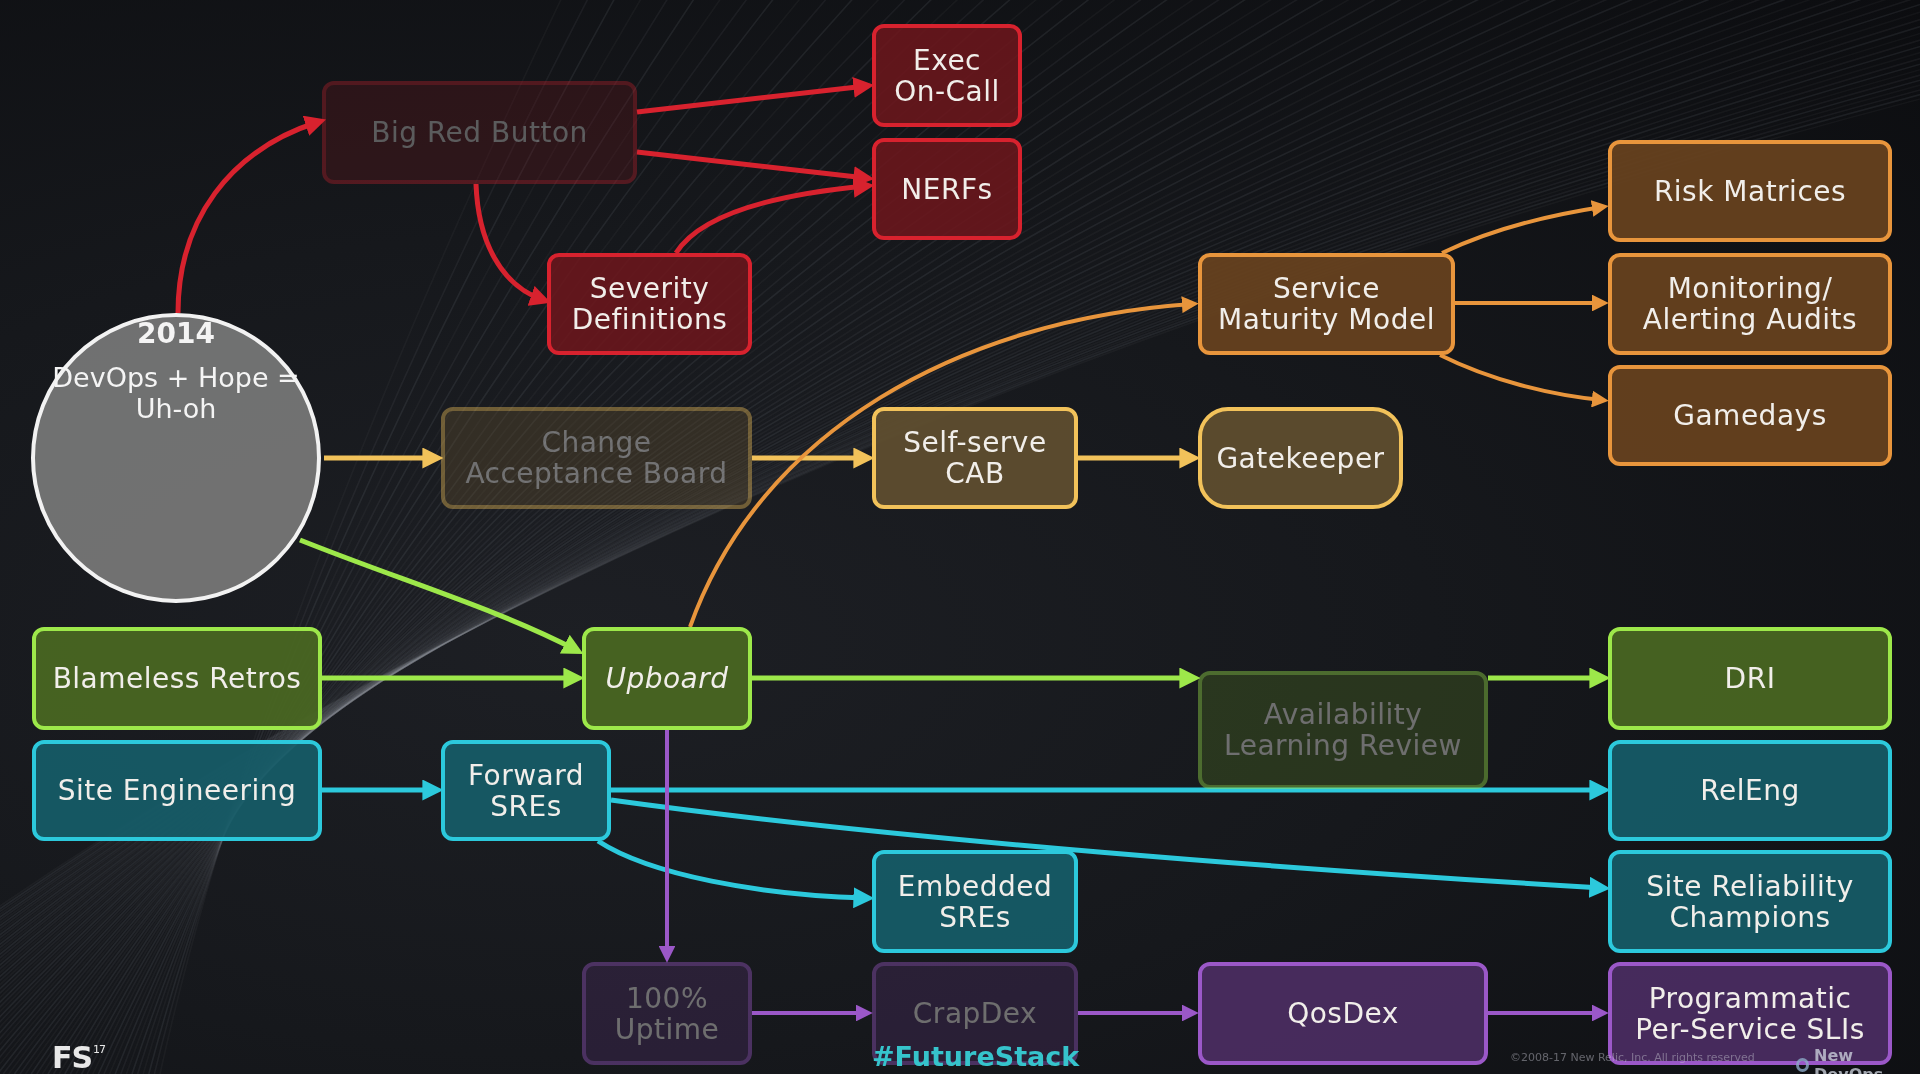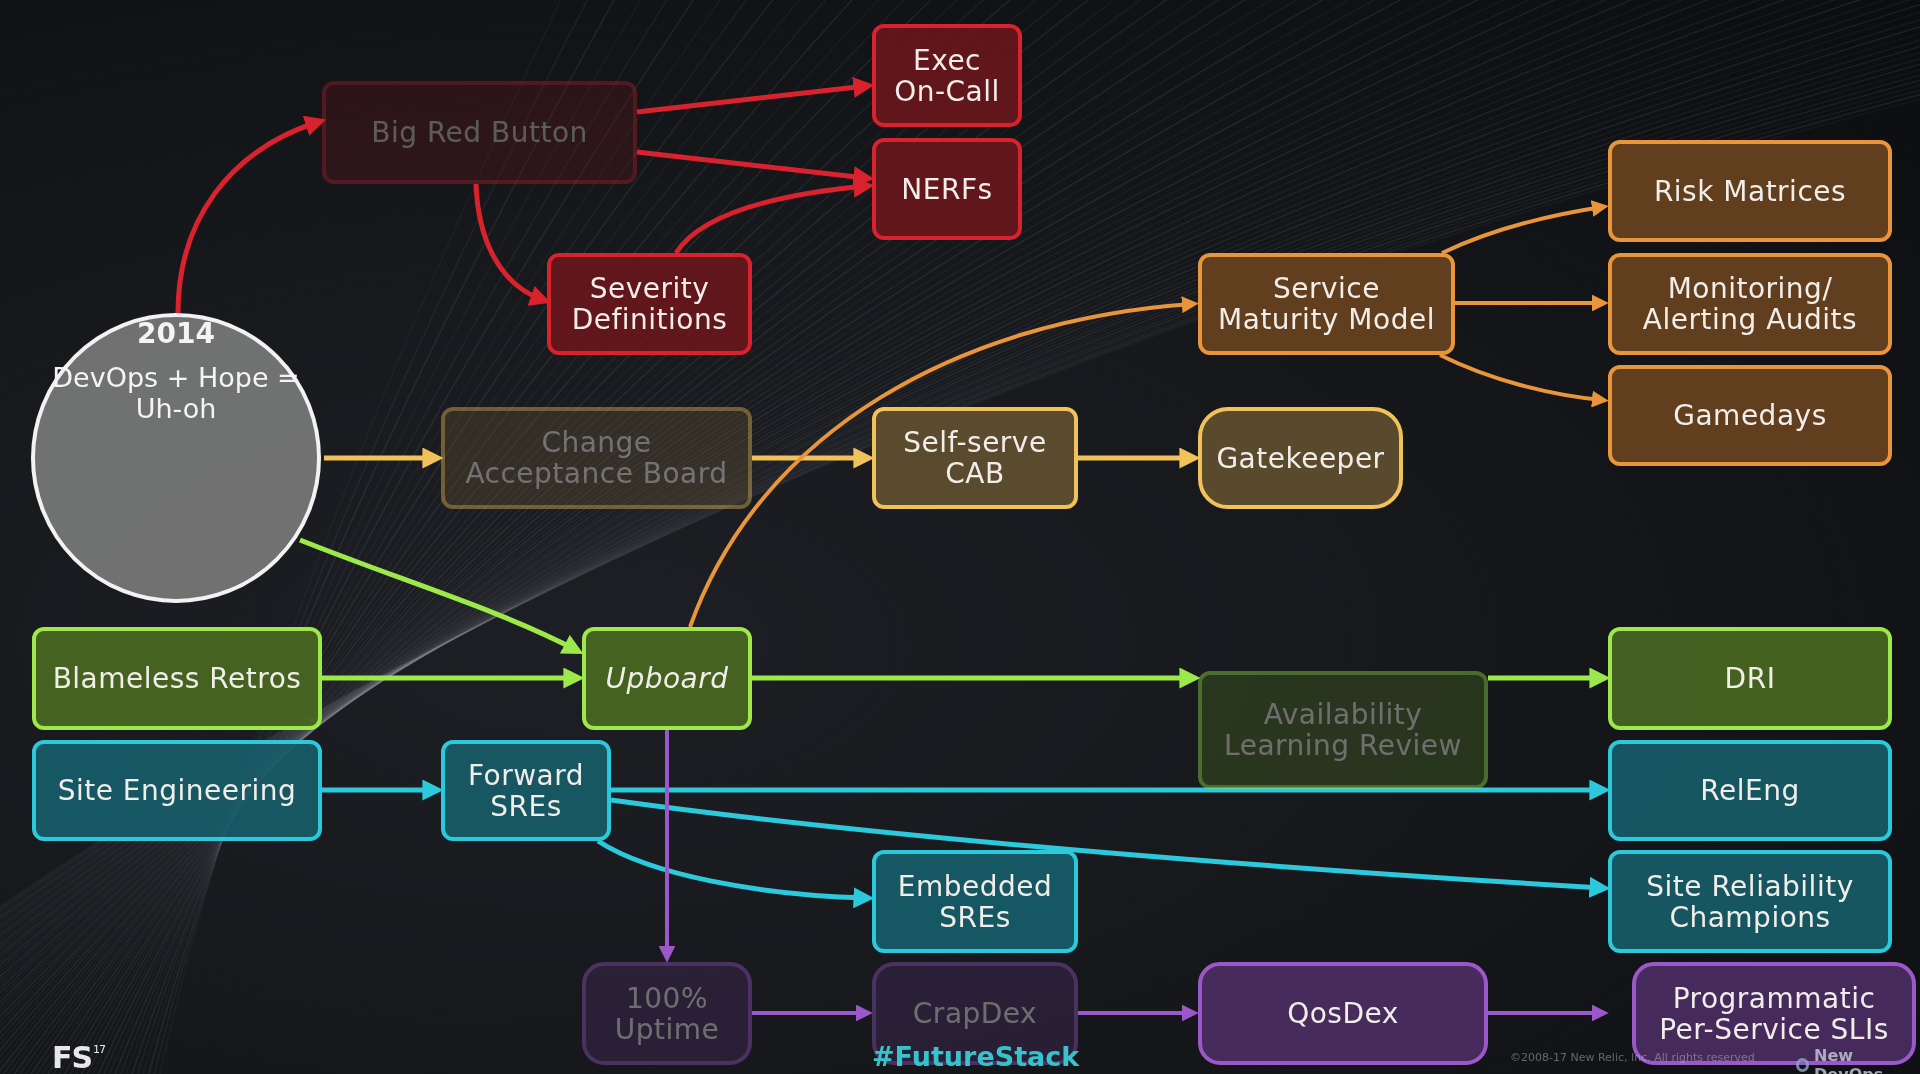--- a/index.html
+++ b/index.html
@@ -9,21 +9,21 @@
   #bg{position:absolute;left:0;top:0;width:1920px;height:1074px;}
   #wires{position:absolute;left:0;top:0;width:1920px;height:1074px;}
   .node{position:absolute;box-sizing:border-box;border-radius:12px;border:4px solid;
     display:flex;align-items:center;justify-content:center;text-align:center;
     color:#f1eeea;font-size:28px;line-height:31px;letter-spacing:0.5px;white-space:pre-line;}
   .red{border-color:#d8222e;background:rgba(110,22,28,0.85);}
   .orange{border-color:#e8953c;background:rgba(104,66,30,0.92);}
   .yellow{border-color:#f2c25a;background:rgba(98,80,48,0.9);}
   .green{border-color:#9de84a;background:rgba(74,104,34,0.92);}
   .cyan{border-color:#2cc9dc;background:rgba(22,92,104,0.92);}
-  .purple{border-color:#9b58c8;background:rgba(76,46,100,0.9);border-radius:22px;}
+  .purple{border-color:#9b58c8;background:rgba(76,46,100,0.9);}
   .faded{opacity:0.4;}
   .faded.red{opacity:0.32;}
   .circle{position:absolute;left:31px;top:313px;width:290px;height:290px;border-radius:50%;
     border:4px solid #f2f2f2;box-sizing:border-box;background:rgba(120,120,120,0.92);
     display:flex;flex-direction:column;align-items:center;justify-content:flex-start;color:#f4f4f4;text-align:center;}
   .circle .yr{font-weight:bold;font-size:28px;margin-bottom:12px;}
   .circle .tx{font-size:27px;line-height:31px;white-space:pre-line;}
   .fs{position:absolute;left:52px;top:1040px;color:#e8e8e8;font-weight:bold;font-size:30px;letter-spacing:-1px;}
   .fs sup{font-size:11px;font-weight:normal;position:relative;top:-4px;margin-left:1px;}
   .hashtag{position:absolute;left:872px;top:1041px;color:#36c4cc;font-weight:bold;font-size:27px;}
@@ -187,21 +187,21 @@
 SREs</div>
     <div class="node cyan" style="left: 1608px; top: 740px; width: 284px; height: 101px;">RelEng</div>
     <div class="node cyan" style="left: 872px; top: 850px; width: 206px; height: 103px;">Embedded
 SREs</div>
     <div class="node cyan" style="left: 1608px; top: 850px; width: 284px; height: 103px;">Site Reliability
 Champions</div>
     <div class="node purple faded" style="left: 582px; top: 962px; width: 170px; height: 103px;">100%
 Uptime</div>
     <div class="node purple faded" style="left: 872px; top: 962px; width: 206px; height: 103px;">CrapDex</div>
     <div class="node purple" style="left: 1198px; top: 962px; width: 290px; height: 103px;">QosDex</div>
-    <div class="node purple" style="left: 1608px; top: 962px; width: 284px; height: 103px; margin-left: 24px;">Programmatic
+    <div class="node purple" style="left: 1608px; top: 962px; width: 284px; height: 103px;">Programmatic
 Per-Service SLIs</div>
   </div>
 
 <div class="fs"><span>FS</span><sup>17</sup></div>
 <div class="hashtag">#FutureStack</div>
 <div class="copy">©2008-17 New Relic, Inc. All rights reserved</div>
 <div class="nr">
     <span class="nr-dot"></span>
     <span>New DevOps.</span>
   </div>

